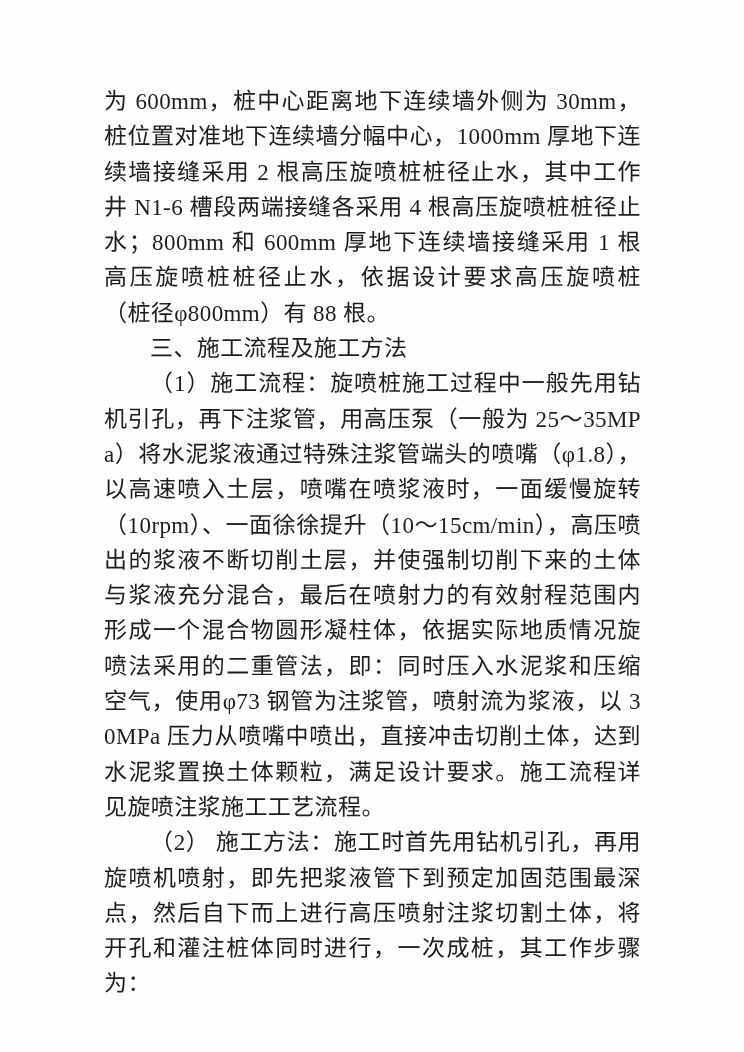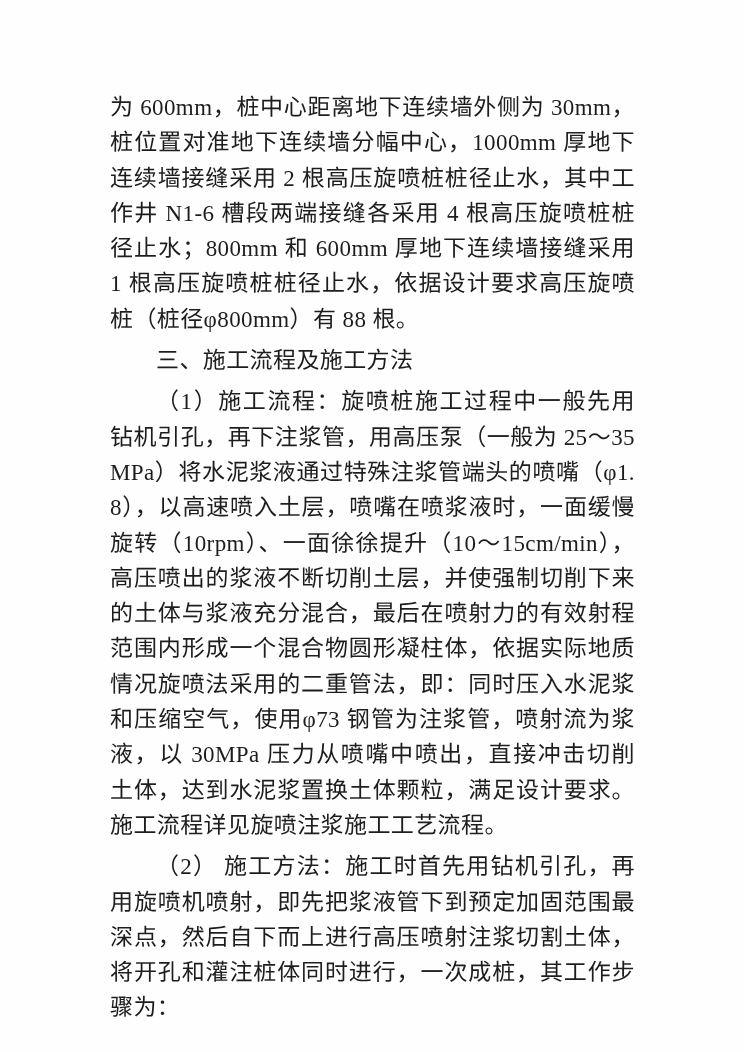--- a/index.html
+++ b/index.html
@@ -19,21 +19,21 @@
     left: 104px;
     top: 84px;
     width: 537px;
     color: #1d1d1d;
     font-family: "Liberation Serif", "DejaVu Serif", serif;
     font-size: 23px;
     line-height: 35.3px;
     letter-spacing: 0.4px;
   }
   .para {
-    margin: 6px;
+    margin: 0;
     padding: 0;
     text-align: justify;
     word-break: break-all;
   }
   .para.indent {
     text-indent: 2em;
     font-family: Liberation Serif, serif;
   }
 </style>
 </head>

